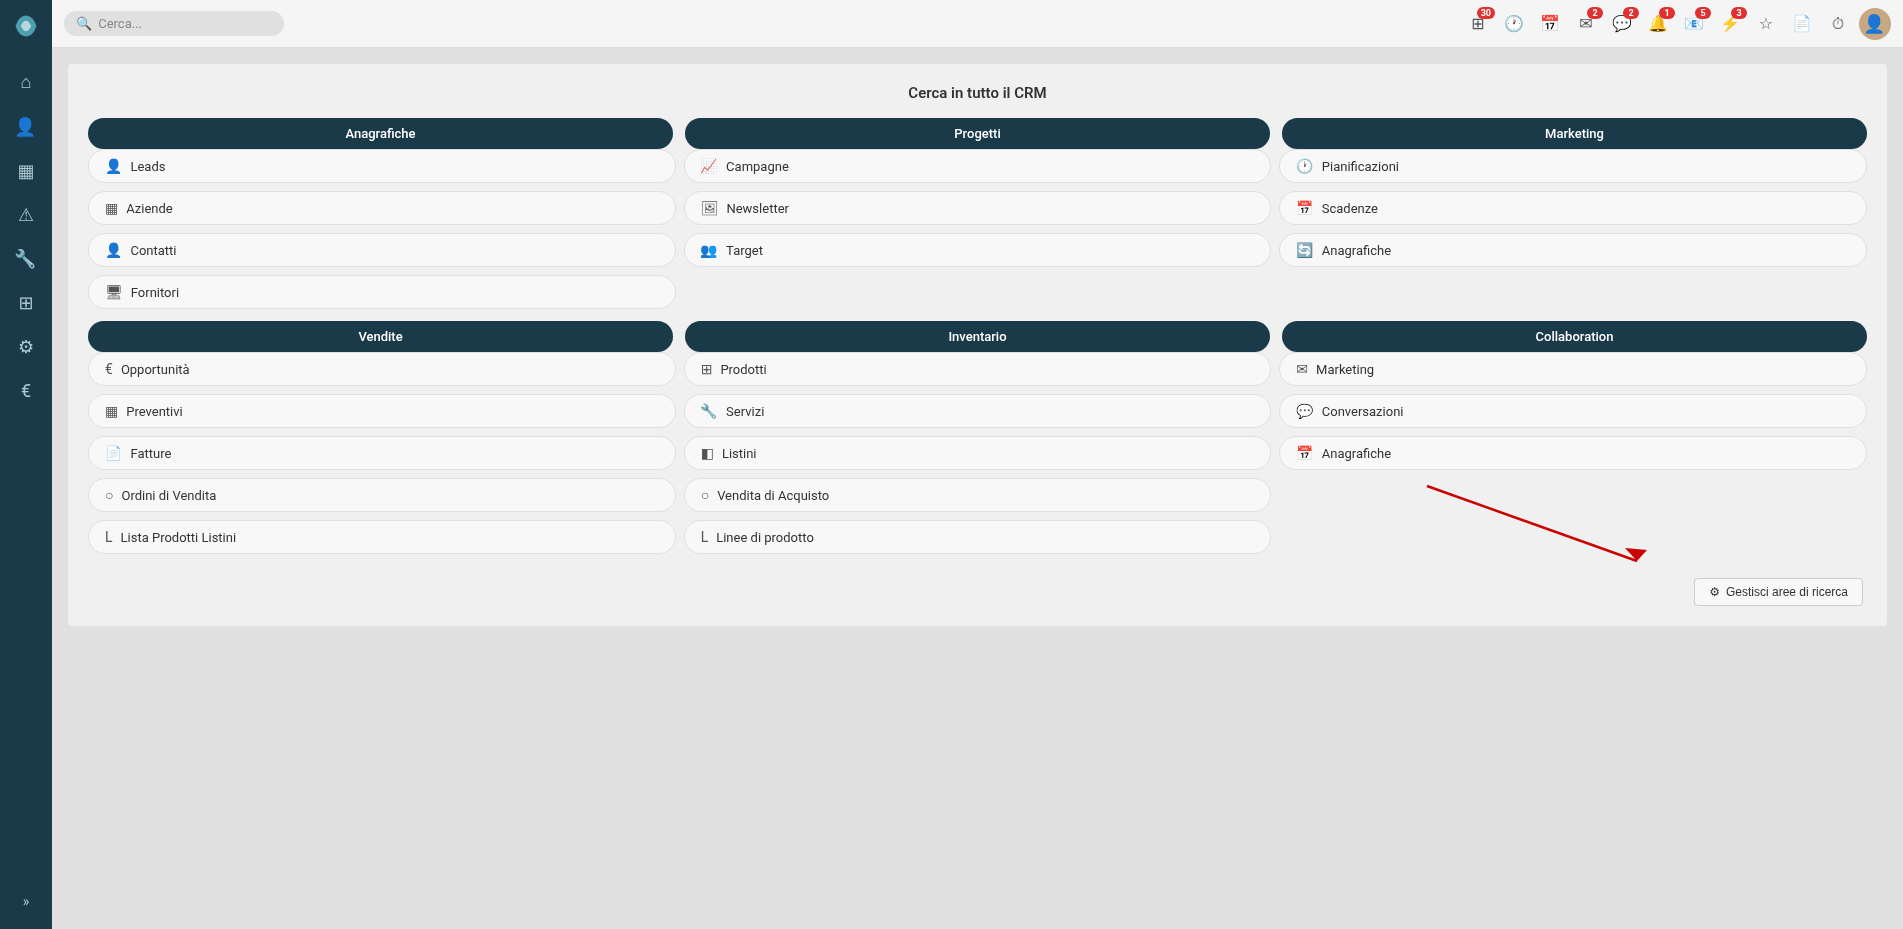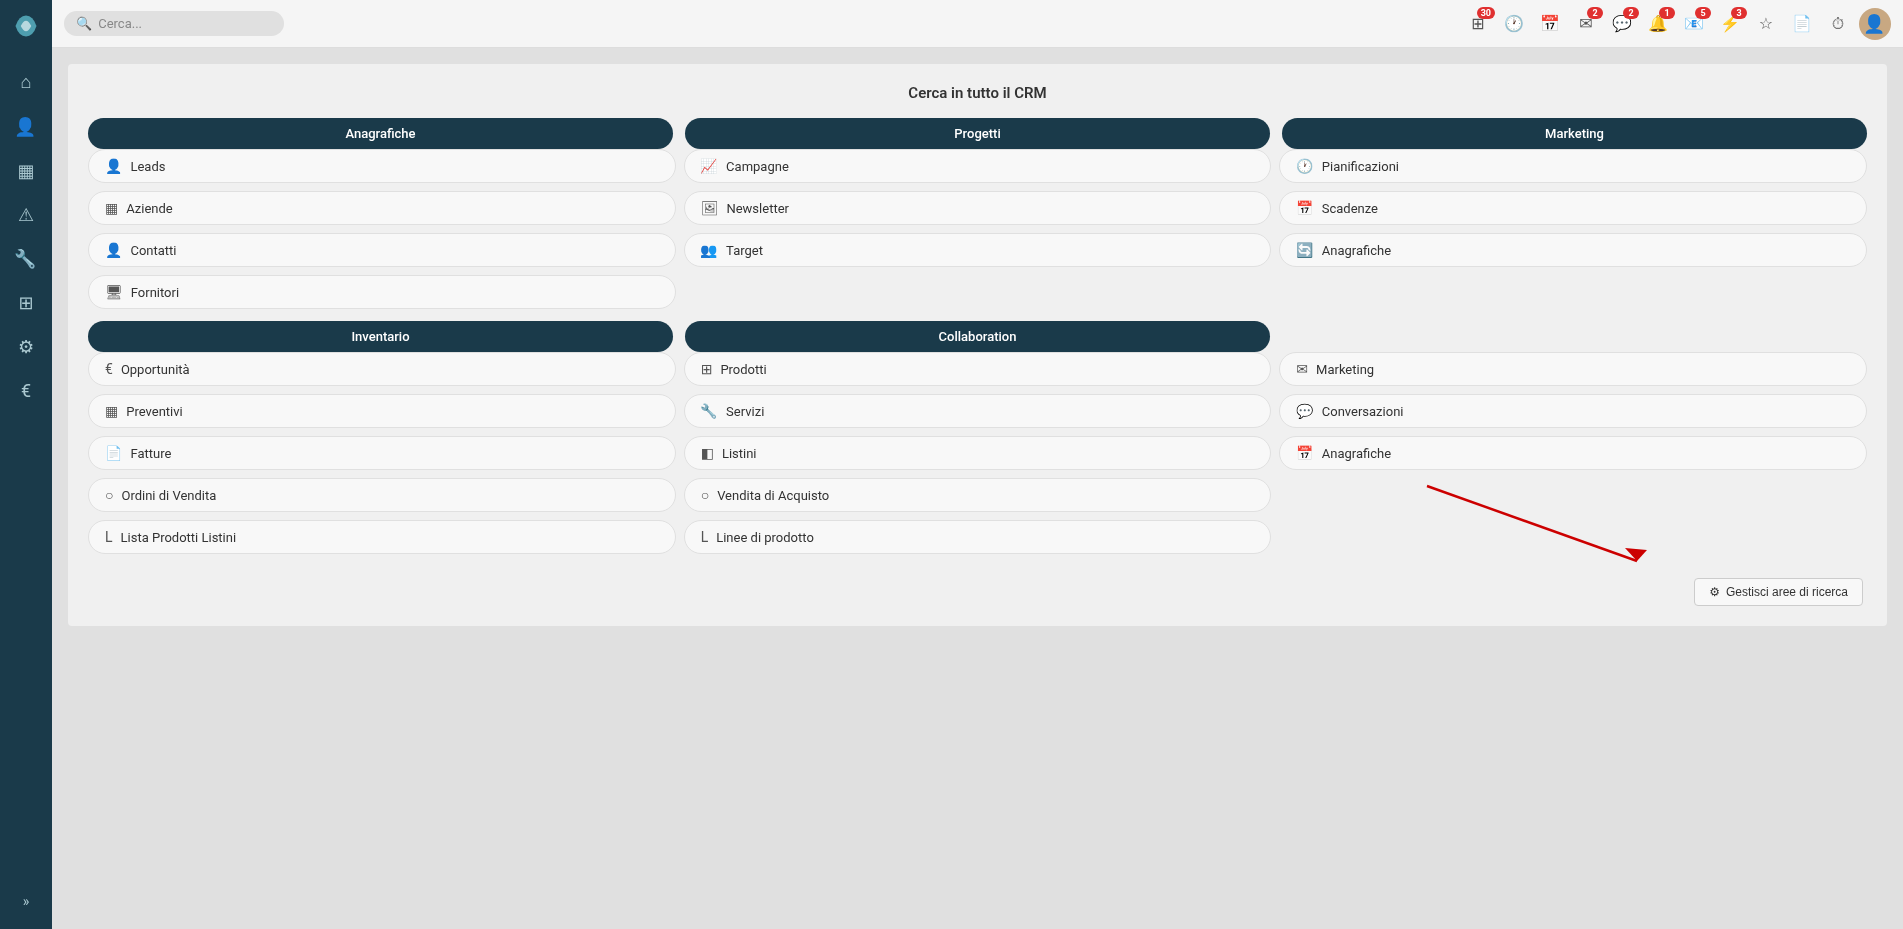--- a/index.html
+++ b/index.html
@@ -342,20 +342,23 @@
         <div class="menu-item">
           <span class="menu-item-icon">🖥</span>
           <span>Fornitori</span>
         </div>
         <div style="visibility:hidden;" class="menu-item"></div>
         <div style="visibility:hidden;" class="menu-item"></div>
       </div>
 
       <div class="section-grid" style="margin-top:12px;">
         <div class="section-header">
+          <span>Vendite</span>
+        </div>
+        <div class="section-header">
           <span>Inventario</span>
         </div>
         <div class="section-header">
           <span>Collaboration</span>
         </div>
       </div>
 
       <div class="items-grid">
         <div class="menu-item">
           <span class="menu-item-icon">€</span>

